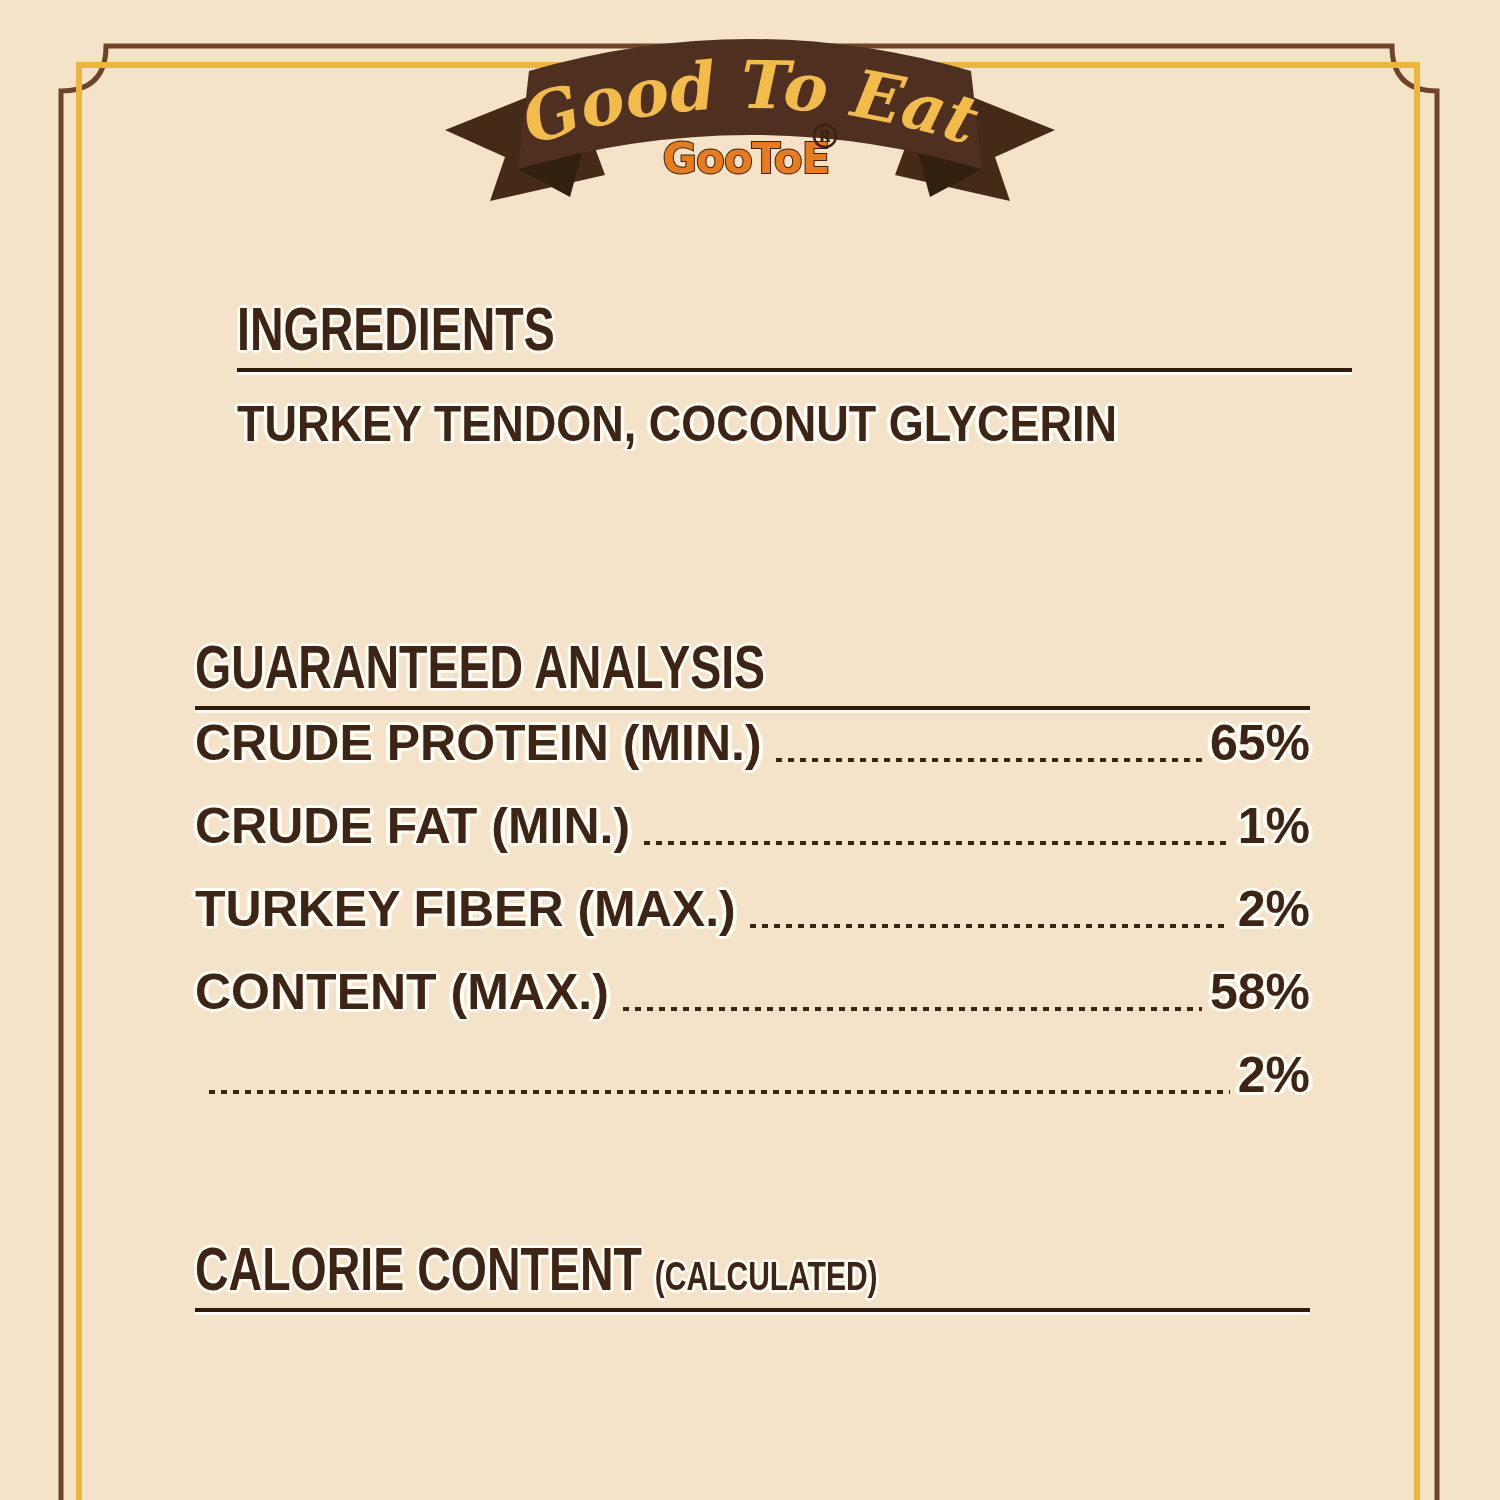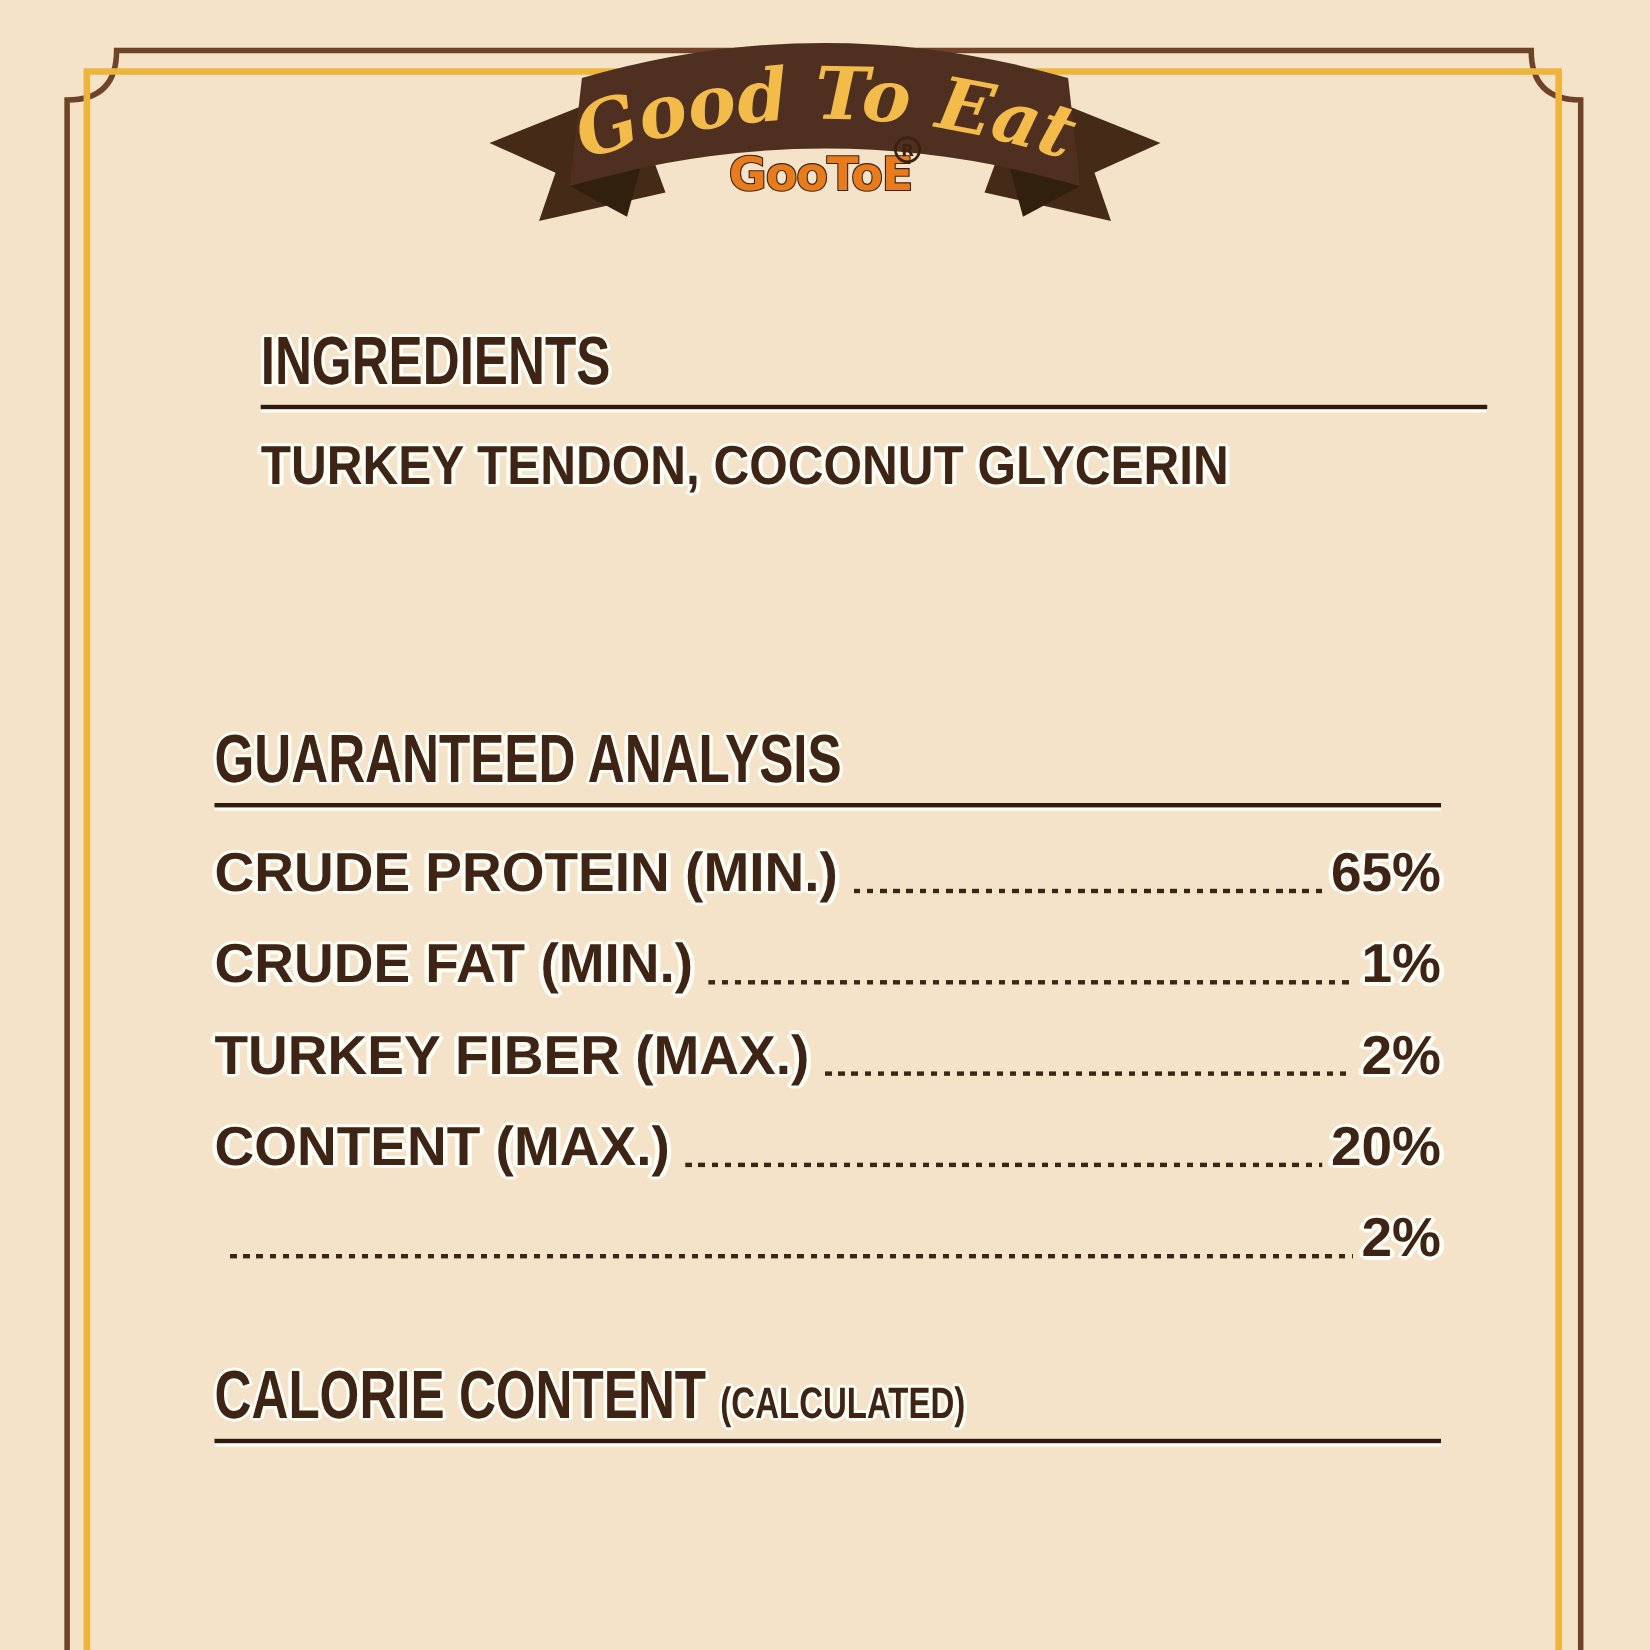--- a/index.html
+++ b/index.html
@@ -19,41 +19,41 @@
     text-shadow:
       3px 0 0 #fffdf6, -3px 0 0 #fffdf6, 0 3px 0 #fffdf6, 0 -3px 0 #fffdf6,
       2px 2px 0 #fffdf6, -2px 2px 0 #fffdf6, 2px -2px 0 #fffdf6, -2px -2px 0 #fffdf6,
       4px 1px 0 #fffdf6, -4px 1px 0 #fffdf6;
   }
 
   
   #content{position:absolute;left:195px;top:0;width:1115px;z-index:2;}
   .section{position:absolute;left:0;width:100%;}
   #sec-ingredients{top:298px;margin-left:42px;}
-  #sec-analysis{top:660px;}
+  #sec-analysis{top:636px;}
   #sec-calorie{top:1238px;}
 
   .heading{
     font-size:62px;font-weight:bold;line-height:1.0;white-space:nowrap;
     letter-spacing:0px;
   }
   .heading .squeeze{display:inline-block;transform:scaleX(0.75);transform-origin:0 50%;}
   .heading .sub{font-size:40px;font-weight:bold;}
 
   .rule{
     height:4px;background:#2f1b0e;margin-top:8px;
     box-shadow:0 3px 0 #fffdf6;
   }
 
   .bodyline{
     font-size:52px;font-weight:bold;line-height:1.05;white-space:nowrap;margin-top:24px;
   }
   .bodyline .squeeze{display:inline-block;transform:scaleX(0.88);transform-origin:0 50%;}
 
-  .rows{margin-top:32px;}
+  .rows{margin-top:6px;}
   .row{
     display:flex;align-items:flex-end;height:55px;margin-bottom:28px;
     font-size:50px;font-weight:bold;line-height:1.1;
   }
   .row .label{white-space:nowrap;}
   .row .leader{
     flex:1;height:4px;align-self:flex-end;margin:0 8px 9px 14px;
     background:repeating-linear-gradient(90deg,#3d2415 0 6px,rgba(0,0,0,0) 6px 12px);
   }
   .row .value{white-space:nowrap;}
@@ -122,21 +122,21 @@
         <span class="value glow">1%</span>
       </div>
       <div class="row">
         <span class="label glow">TURKEY FIBER (MAX.)</span>
         <span class="leader"></span>
         <span class="value glow">2%</span>
       </div>
       <div class="row">
         <span class="label glow">CONTENT (MAX.)</span>
         <span class="leader"></span>
-        <span class="value glow">20%</span>
+        <span class="value glow">58%</span>
       </div>
       <div class="row">
         <span class="leader"></span>
         <span class="value glow">2%</span>
       </div>
     </div>
   </div>
 
   <div class="section" id="sec-calorie">
     <div class="heading glow">

